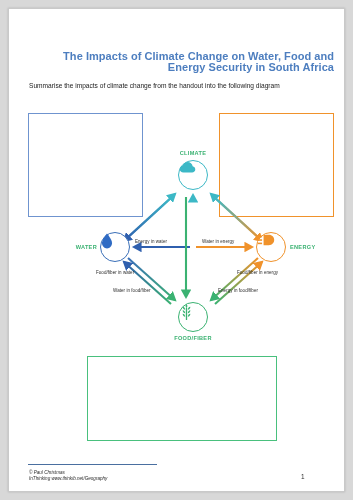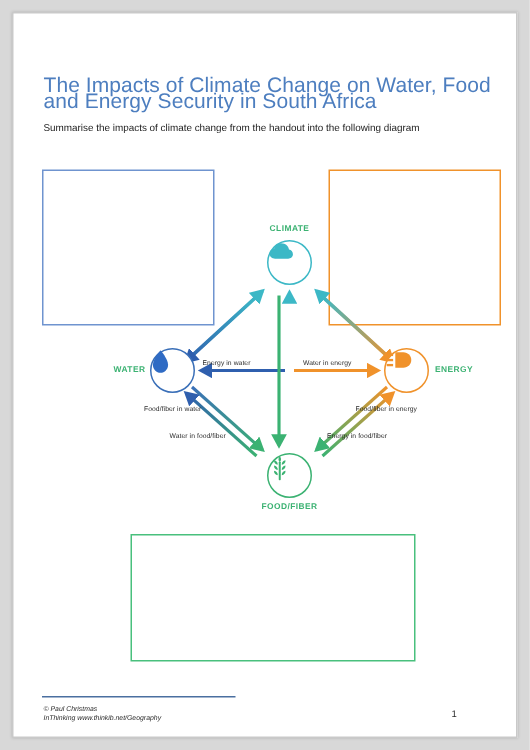--- a/index.html
+++ b/index.html
@@ -14,25 +14,26 @@
     width: 337px; height: 484px;
     background: #ffffff;
     border: 1px solid #c9c9c9;
     box-shadow: 0 0 2px rgba(0,0,0,0.18);
     overflow: hidden;
   }
   
   #title {
     position: absolute;
     left: 20px; top: 42px; width: 305px;
-    font-size: 14px;
-    font-weight: normal;
+    font-size: 11px;
+    font-weight: bold;
     color: #4d7ebf;
     letter-spacing: 0.05px;
     line-height: 11px;
+    text-align: right;
   }
   #instruction {
     position: absolute;
     left: 20px; top: 72px; width: 300px;
     font-size: 6.6px;
     color: #232323;
     line-height: 10px;
   }
   
   .ansbox { position: absolute; background: #fff; }

